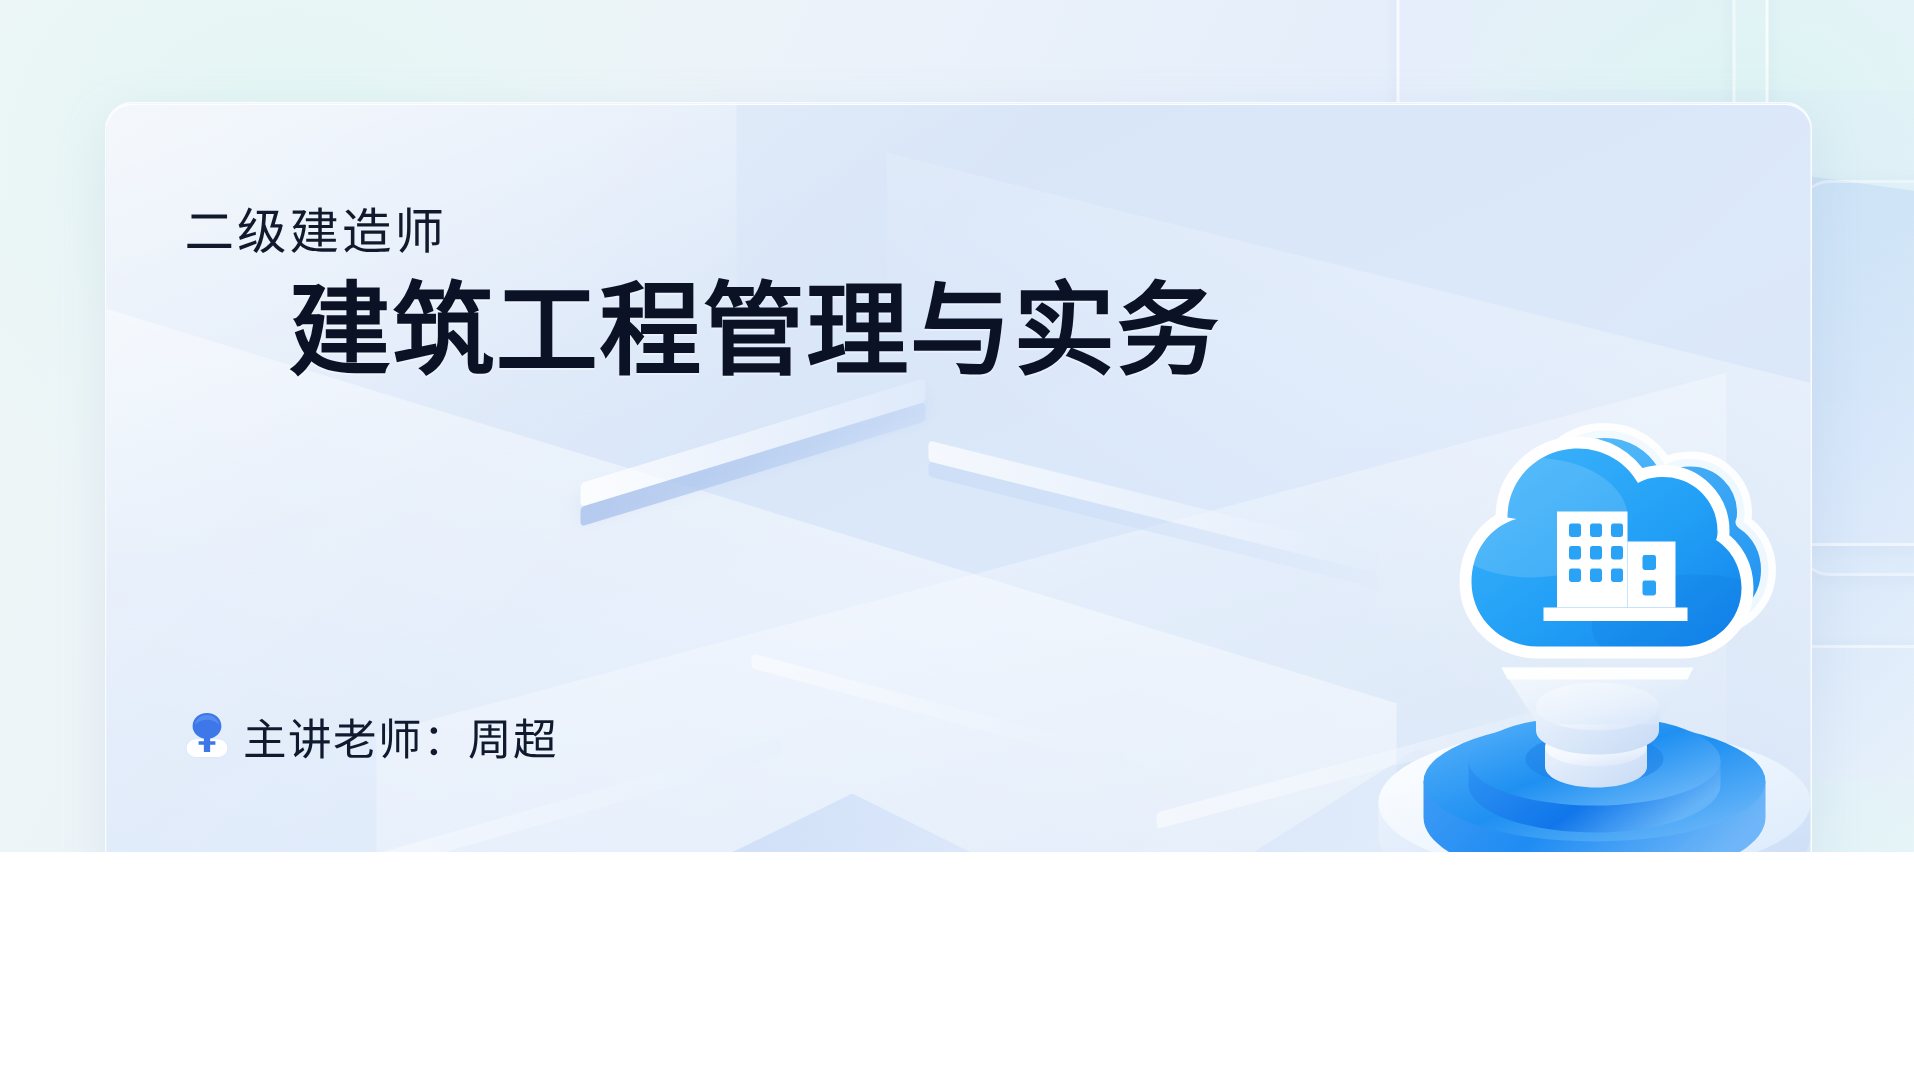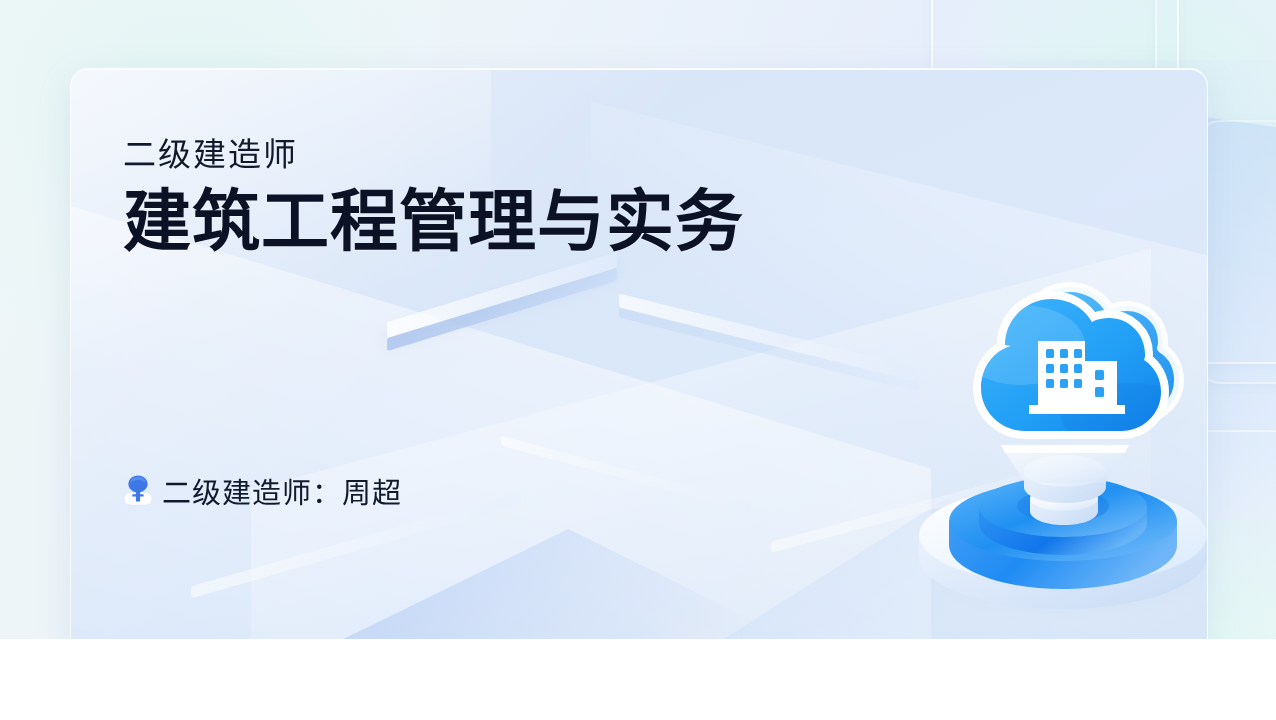--- a/index.html
+++ b/index.html
@@ -8,21 +8,21 @@
     padding: 0;
     width: 1276px;
     height: 720px;
     overflow: hidden;
     font-family: "Liberation Sans", "DejaVu Sans", sans-serif;
   }
 
   #stage {
     position: relative;
     width: 1276px;
-    height: 639px;
+    height: 568px;
     background: #edf4f8;
     overflow: hidden;
   }
 
   
   .bg-wash {
     position: absolute;
     pointer-events: none;
   }
   .bg-base {
@@ -217,20 +217,21 @@
 
   .main-title {
     font-size: 68px;
     line-height: 1.08;
     letter-spacing: 1px;
     font-weight: 900;
     color: #0c1226;
     margin: 0 0 20px 0;
     white-space: nowrap;
     text-shadow: 0 1px 0 rgba(255,255,255,0.35);
+    text-align: center;
   }
 
   .sub-title {
     font-size: 26px;
     line-height: 1.2;
     letter-spacing: 1px;
     color: #19233a;
     font-weight: 400;
     margin: 0;
     white-space: nowrap;
@@ -317,21 +318,21 @@
       <span id="presenter-icon-wrap">
         <svg id="presenter-icon" viewBox="0 0 30 32" aria-hidden="true">
 
           <rect x="1" y="18.5" width="28" height="12.5" rx="6.2" fill="#ffffff"></rect>
           <rect x="1" y="18.5" width="28" height="12.5" rx="6.2" fill="none" stroke="#dde9fb" stroke-width="0.8"></rect>
 
           <path d="M15 1.4 C20.6 1.4 24.6 5.3 24.6 10.1 C24.6 14.1 21.2 17.6 17.1 18.3 L17.1 20.2 L20.6 20.2 L20.6 22.5 L17.1 22.5 L17.1 27.4 L12.9 27.4 L12.9 22.5 L9.4 22.5 L9.4 20.2 L12.9 20.2 L12.9 18.3 C8.8 17.6 5.4 14.1 5.4 10.1 C5.4 5.3 9.4 1.4 15 1.4 Z" fill="#3d77e8"></path>
           <path d="M15 2.6 C19.4 2.6 22.6 5.6 23.2 9.4 C21.3 7.2 18.4 5.9 15 5.9 C11.6 5.9 8.7 7.2 6.8 9.4 C7.4 5.6 10.6 2.6 15 2.6 Z" fill="#5a8ff0" opacity="0.85"></path>
         </svg>
       </span>
-      <span class="presenter-name">二级建造师：周超</span>
+      <span class="presenter-name">主讲老师：周超</span>
     </div>
 
     <div id="illustration">
       <svg viewBox="0 0 330 380" aria-hidden="true">
         <defs>
           <linearGradient id="gCloudFace" x1="0" y1="0" x2="1" y2="1">
             <stop offset="0%" stop-color="#3fb4fb"></stop>
             <stop offset="55%" stop-color="#22a0f6"></stop>
             <stop offset="100%" stop-color="#1183ec"></stop>
           </linearGradient>

